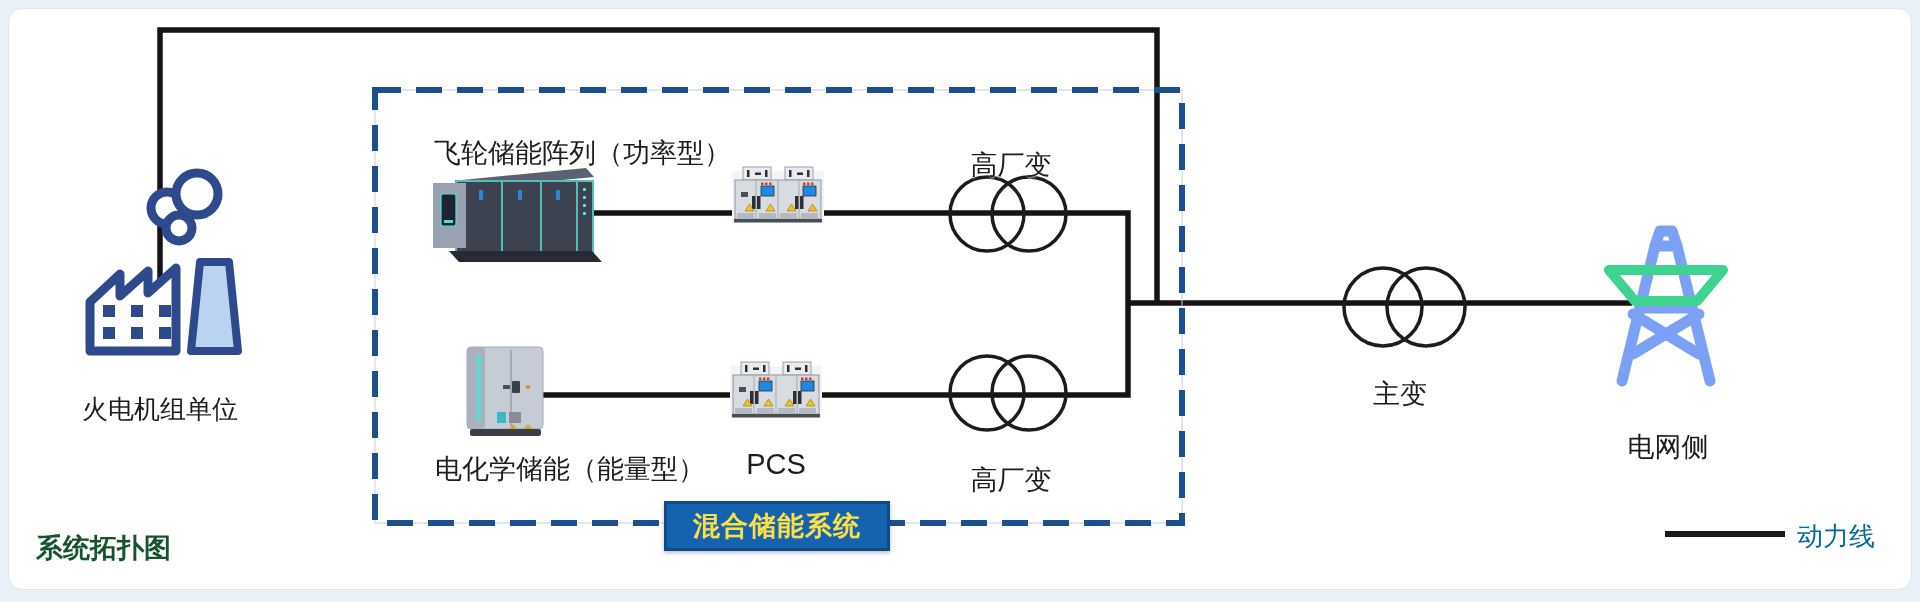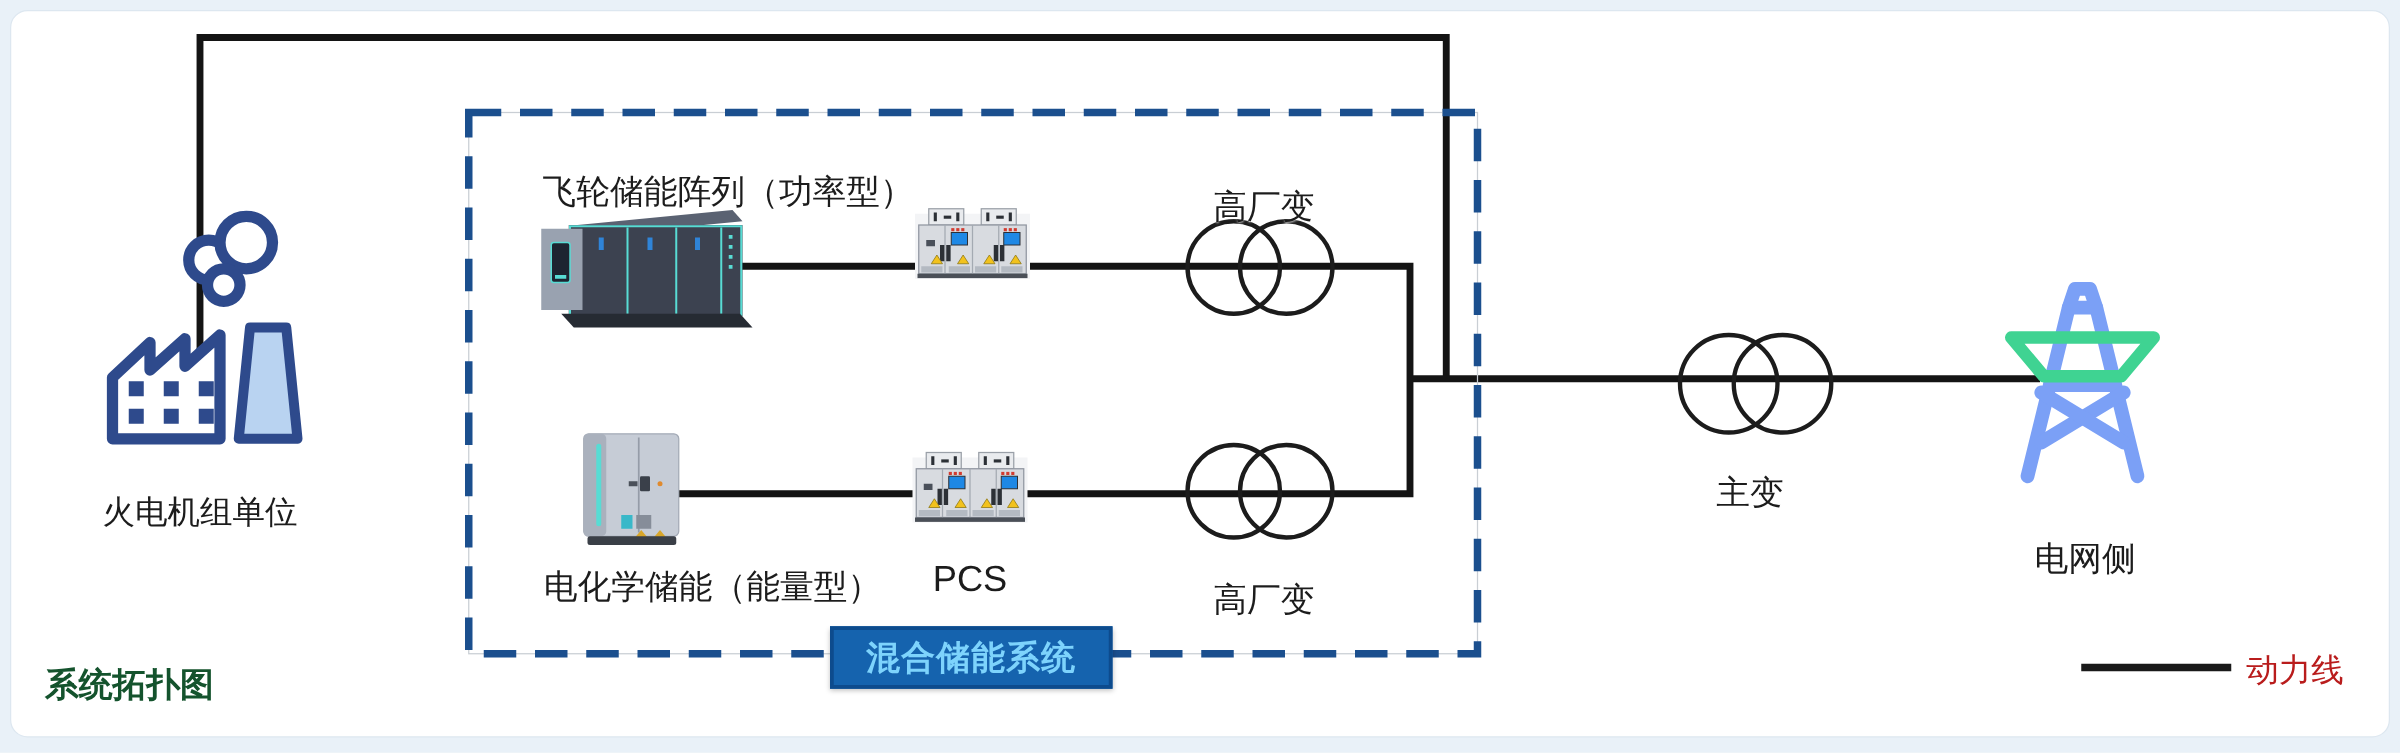--- a/index.html
+++ b/index.html
@@ -7,22 +7,22 @@
          font-family:"Liberation Sans","DejaVu Sans",sans-serif;color:#1c1c1c;}
   .card{position:absolute;left:8px;top:8px;width:1902px;height:580px;background:#ffffff;
         border:1px solid #dde7f0;border-radius:14px;}
   svg.layer{position:absolute;left:0;top:0;width:1920px;height:602px;}
   .lbl{position:absolute;white-space:nowrap;color:#1c1c1c;font-size:27px;line-height:1.15;
        text-shadow:0 1px 2px rgba(255,255,255,.85);}
   .lbl.center{transform:translateX(-50%);margin-top:24px;}
   .title{position:absolute;left:36px;top:530px;font-size:27px;font-weight:bold;color:#14532d;}
   .badge{position:absolute;left:664px;top:501px;width:226px;height:50px;background:#1563ae;
          border:3px solid #0d4b8d;box-sizing:border-box;display:flex;align-items:center;justify-content:center;
-         color:#7dd3fc;font-size:27px;font-weight:600;letter-spacing:1px;box-shadow:0 2px 4px rgba(0,0,0,.25);}
-  .legend-label{position:absolute;left:1797px;top:519px;font-size:26px;color:#b91c1c;font-family:Liberation Mono, monospace;}
+         color:#fde047;font-size:27px;font-weight:600;letter-spacing:1px;box-shadow:0 2px 4px rgba(0,0,0,.25);}
+  .legend-label{position:absolute;left:1797px;top:519px;font-size:26px;color:#0369a1;font-family:Liberation Mono, monospace;}
 </style>
 </head>
 <body>
 
 <div class="stage">
   <div class="card"></div>
 
   <svg class="layer" viewBox="0 0 1920 602">
 
     <g stroke="#141414" stroke-width="5.5" fill="none">

